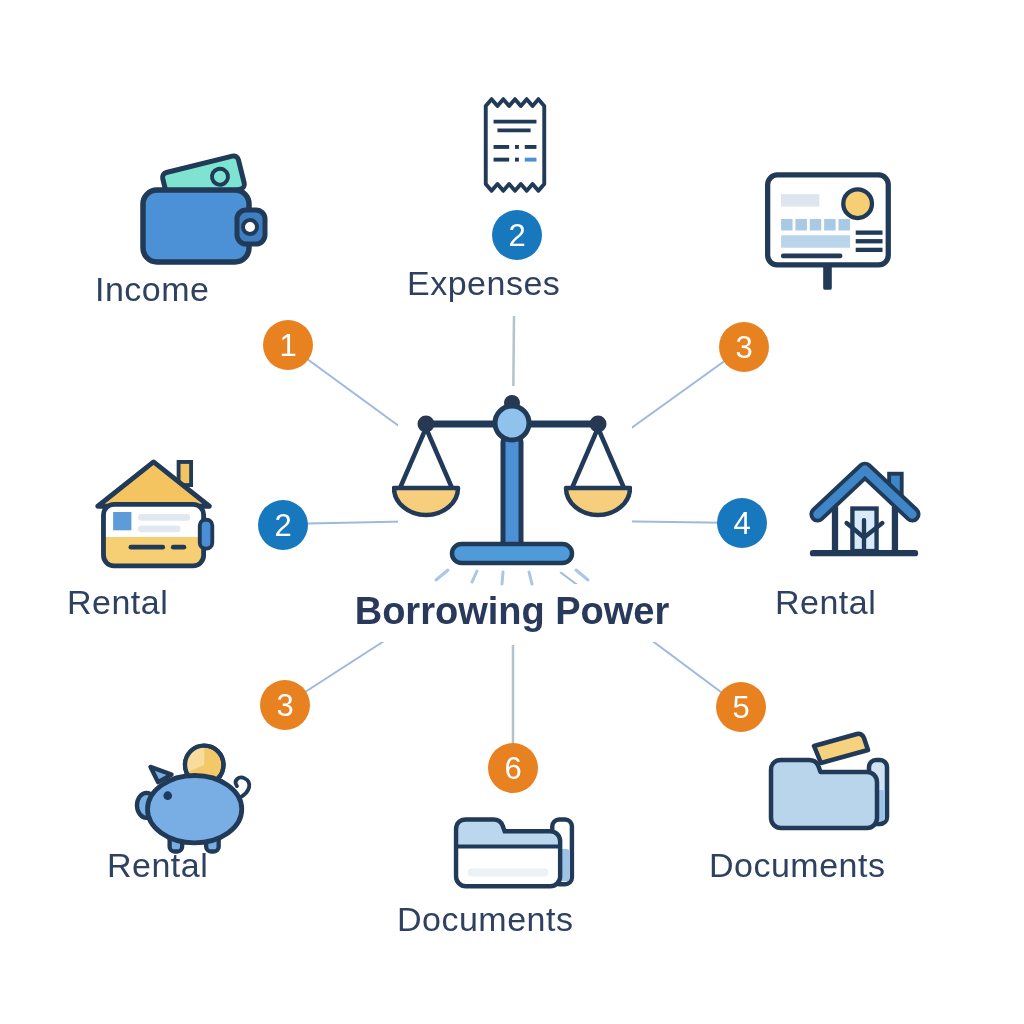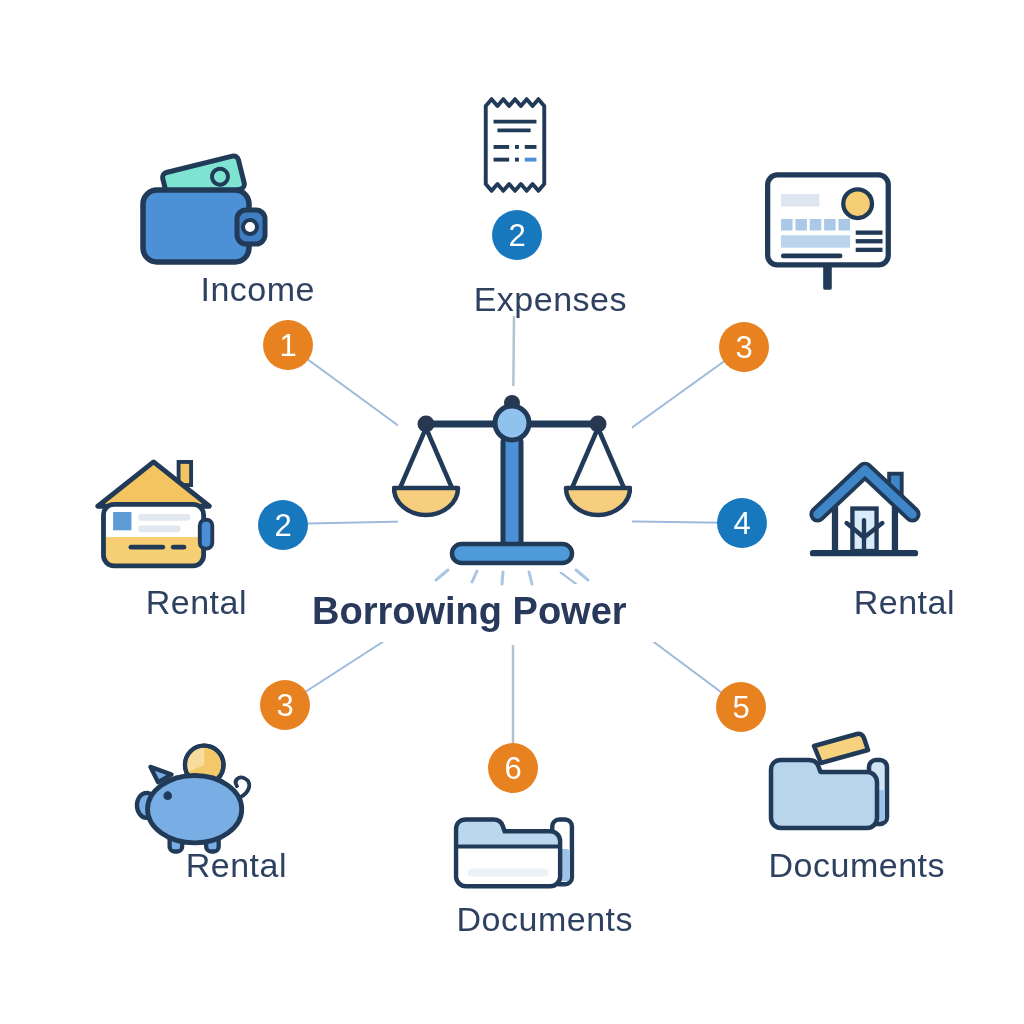--- a/index.html
+++ b/index.html
@@ -4,22 +4,22 @@
 <style>
   html,body{margin:0;padding:0;background:#fff;}
   .canvas{position:relative;width:1024px;height:1024px;background:#ffffff;overflow:hidden;
           font-family:"Liberation Sans",sans-serif;}
   .connectors{position:absolute;left:0;top:0;width:1024px;height:1024px;}
   .occluder{position:absolute;background:#ffffff;}
   .occ-scale{left:398px;top:386px;width:234px;height:186px;}
   .occ-title{left:350px;top:584px;width:324px;height:58px;}
   .icon-box{position:absolute;}
   .icon-box svg{display:block;width:100%;height:100%;}
-  .label{position:absolute;text-align:right;font-size:34px;color:#2E4161;letter-spacing:.5px;}
-  .center-title{position:absolute;font-size:38px;font-weight:bold;color:#29395C;}
+  .label{position:absolute;text-align:left;font-size:34px;color:#2E4161;letter-spacing:.5px;}
+  .center-title{position:absolute;text-align:center;font-size:38px;font-weight:bold;color:#29395C;}
   .badge{position:absolute;width:50px;height:50px;border-radius:50%;display:flex;
          align-items:center;justify-content:center;color:#fff;font-size:31px;line-height:1;}
   .badge--orange{background:#E8811F;}
   .badge--blue{background:#1878BE;}
 </style>
 </head>
 <body>
 
 <div class="canvas">
 
@@ -56,21 +56,21 @@
       <line x1="22" y1="39" x2="56" y2="39" stroke="#203A58" stroke-width="4"></line>
       <line x1="18" y1="56" x2="34" y2="56" stroke="#203A58" stroke-width="4"></line>
       <line x1="40" y1="56" x2="44" y2="56" stroke="#203A58" stroke-width="4"></line>
       <line x1="50" y1="56" x2="62" y2="56" stroke="#203A58" stroke-width="4"></line>
       <line x1="18" y1="69" x2="34" y2="69" stroke="#203A58" stroke-width="4"></line>
       <line x1="40" y1="69" x2="44" y2="69" stroke="#203A58" stroke-width="4"></line>
       <line x1="50" y1="69" x2="62" y2="69" stroke="#4E90D5" stroke-width="4"></line>
     </svg>
   </div>
   <div class="badge badge--blue" style="left:492px;top:210px;">2</div>
-  <div class="label" style="left:407px;top:280px;width:220px;">Expenses</div>
+  <div class="label" style="left:407px;top:264px;width:220px;">Expenses</div>
 
   <div class="icon-box" style="left:760px;top:164px;width:134px;height:132px;">
     <svg viewBox="0 0 140 135">
       <rect x="66" y="100" width="9" height="30" rx="2" fill="#203A58"></rect>
       <rect x="8" y="10" width="126" height="94" rx="10" fill="#ffffff" stroke="#203A58" stroke-width="5.5"></rect>
       <rect x="22" y="30" width="40" height="13" fill="#DDE6EF"></rect>
       <circle cx="102" cy="40" r="15" fill="#F6CF74" stroke="#203A58" stroke-width="4.5"></circle>
       <rect x="22" y="56" width="12" height="12" fill="#A9C9E6"></rect>
       <rect x="37" y="56" width="12" height="12" fill="#A9C9E6"></rect>
       <rect x="52" y="56" width="12" height="12" fill="#A9C9E6"></rect>

